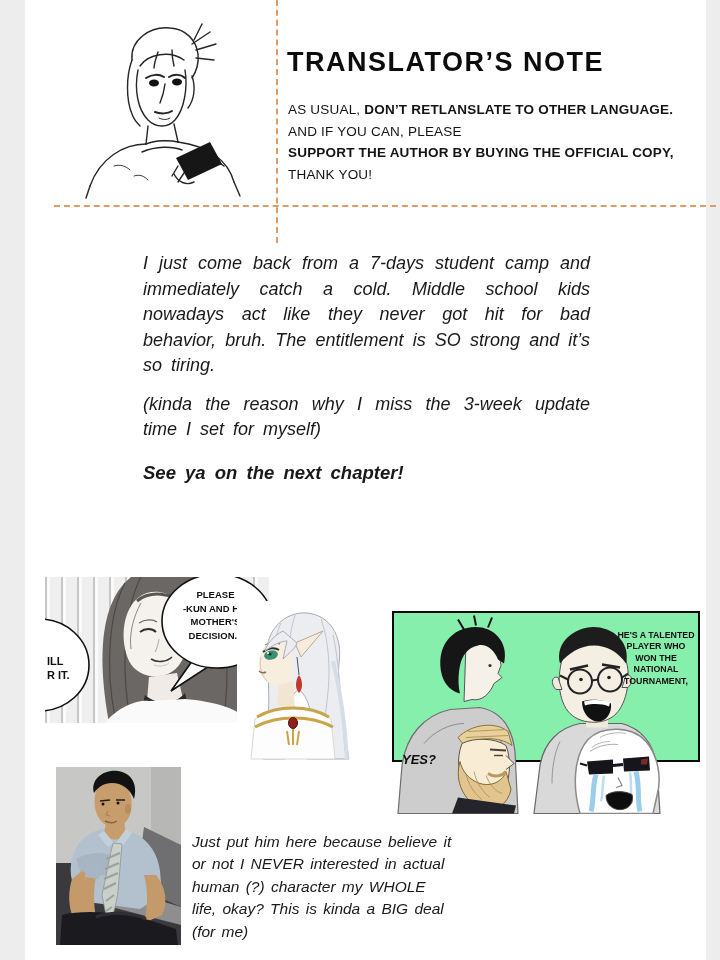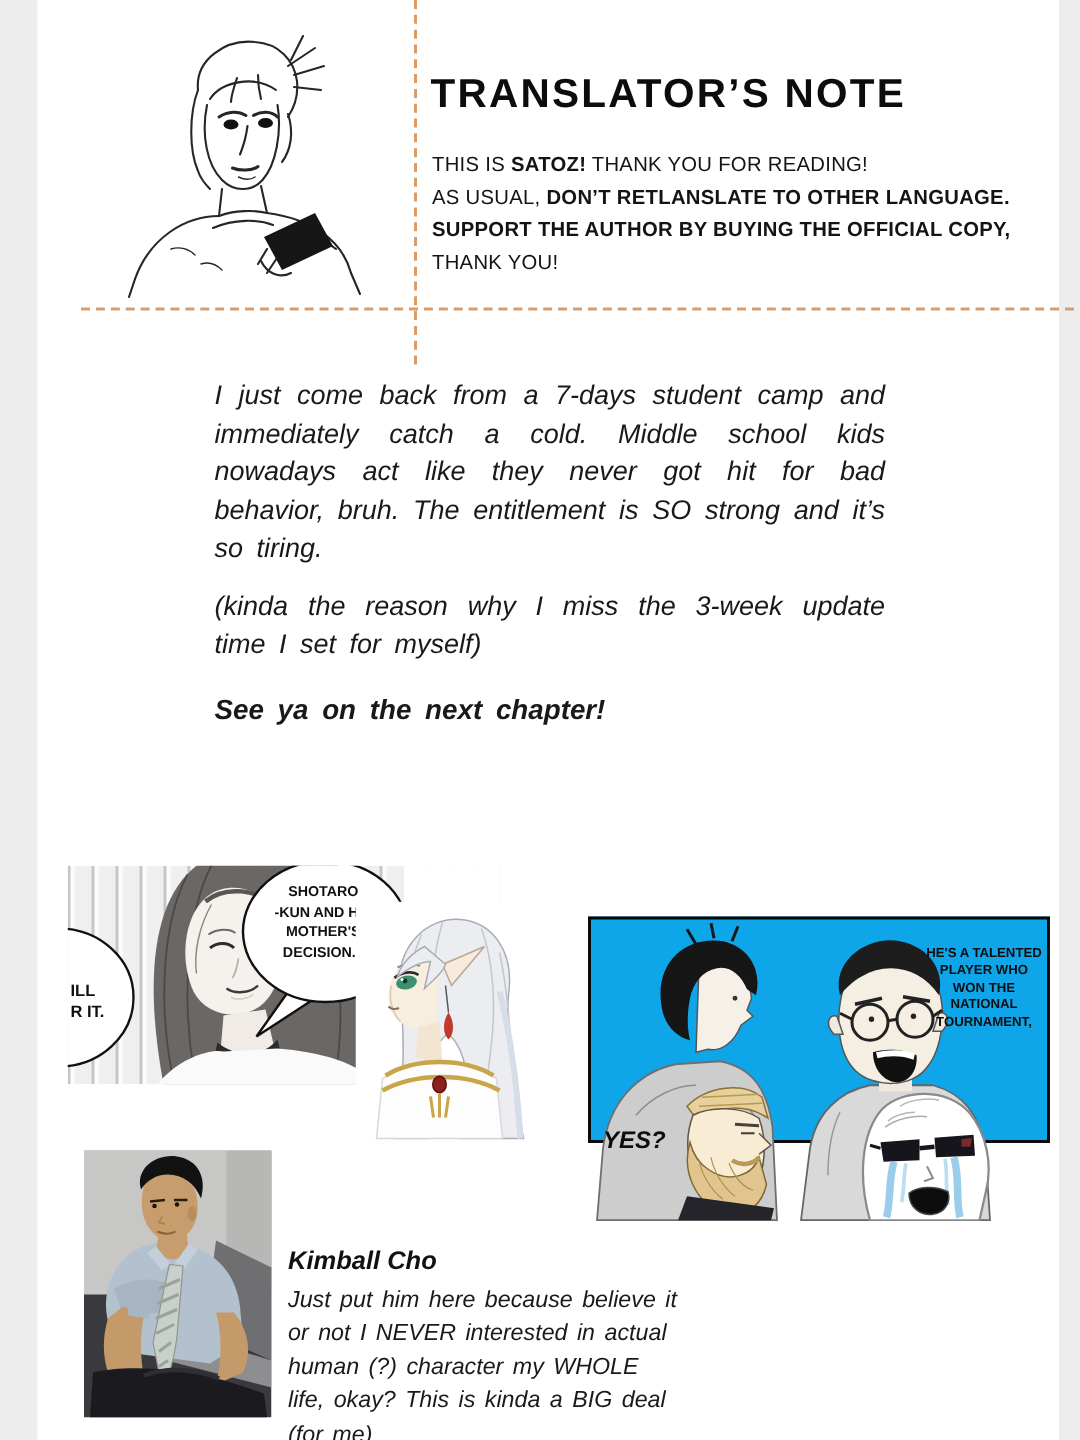--- a/index.html
+++ b/index.html
@@ -46,29 +46,29 @@
     overflow:hidden;
   }
   .bubble-text { position:absolute; font-weight:bold; color:#101010; }
   .bl-text { left:2px; top:77px; font-size:11px; line-height:14px; }
   .br-text { left:122px; top:11px; width:97px; text-align:center; font-size:9.5px; line-height:13.5px; }
 
   .frieren { position:absolute; left:237px; top:601px; }
 
   .meme-panel {
     position:absolute; left:392px; top:611px; width:308px; height:151px;
-    border:2px solid #0a0a0a; background:#0ea5e9;
+    border:2px solid #0a0a0a; background:#86efac;
   }
   .meme-caption {
     position:absolute; left:222px; top:17px; width:80px;
     font-size:8.8px; line-height:1.3; font-weight:bold; text-align:center; color:#0e0e0e;
   }
   .meme-yes {
     position:absolute; left:8px; top:139px;
-    font-size:16px; font-weight:bold; font-style:italic; color:#0e0e0e;
+    font-size:13px; font-weight:bold; font-style:italic; color:#0e0e0e;
   }
 
   .cho-photo { position:absolute; left:56px; top:767px; }
   .cho-text { position:absolute; left:192px; top:831px; width:260px; }
   .cho-heading {
     font-size:17px; font-weight:bold; font-style:italic; color:#111; margin-bottom:5px;
   }
   .cho-body {
     font-size:15.5px; font-style:italic; line-height:1.45; word-spacing:2px;
     color:#1a1a1a; text-align:left;
@@ -120,22 +120,22 @@
     <ellipse cx="103" cy="66" rx="5" ry="3.4" fill="#111"></ellipse>
     <polygon points="102,142 136,126 148,148 114,164" fill="#161616"></polygon>
   </svg>
 
   <div class="dash-v"></div>
   <div class="dash-h"></div>
 
   <div class="title">TRANSLATOR’S NOTE</div>
 
   <div class="intro">
-    <div><span>THIS IS </span><b>SATOZ!</b><span> THANK YOU FOR READING!</span></div>
     <div><span>AS USUAL, </span><b>DON’T RETLANSLATE TO OTHER LANGUAGE.</b></div>
+    <div><span>AND IF YOU CAN, PLEASE</span></div>
     <div><b>SUPPORT THE AUTHOR BY BUYING THE OFFICIAL COPY,</b></div>
     <div><span>THANK YOU!</span></div>
   </div>
 
   <div class="note-body">
     <p>I just come back from a 7-days student camp and immediately catch a cold. Middle school kids nowadays act like they never got hit for bad behavior, bruh. The entitlement is SO strong and it’s so tiring.</p>
     <p>(kinda the reason why I miss the 3-week update time I set for myself)</p>
     <p class="seeya">See ya on the next chapter!</p>
   </div>
 
@@ -175,21 +175,21 @@
       <path d="M60,146 C74,128 96,122 104,124 L140,122 C168,124 196,132 206,146 Z" fill="#fafafa"></path>
       <polygon points="150,80 126,114 172,84" fill="#fff" stroke="#111" stroke-width="1.6"></polygon>
       <ellipse cx="172" cy="44" rx="55" ry="47" fill="#fff" stroke="#111" stroke-width="1.6"></ellipse>
       <ellipse cx="-6" cy="88" rx="50" ry="46" fill="#fff" stroke="#111" stroke-width="1.6"></ellipse>
     </svg>
     <div class="bubble-text bl-text">
       <div>ILL</div>
       <div>R IT.</div>
     </div>
     <div class="bubble-text br-text">
-      <div>SHOTARO</div>
+      <div>PLEASE</div>
       <div>-KUN AND HIS</div>
       <div>MOTHER'S</div>
       <div>DECISION...</div>
     </div>
   </div>
 
   <svg class="frieren" width="115" height="162" viewBox="0 0 115 162">
     <rect width="115" height="162" fill="#ffffff"></rect>
     <path d="M30,60 C26,30 48,10 70,12 C92,14 106,34 102,62 C100,84 104,112 112,158 L70,158 C78,118 74,100 62,88 C50,96 42,126 48,158 L26,158 C34,118 32,86 30,60 Z" fill="#ecedf1" stroke="#a9abb8" stroke-width="1"></path>
     <g stroke="#c3c5cf" stroke-width="1" fill="none">
@@ -314,17 +314,16 @@
         <path d="M50,134 L58,128"></path>
         <path d="M50,144 L56,140"></path>
     </g>
     <path d="M30,96 L44,98 L43,112 L29,110 Z" fill="#a8b6c4"></path>
     <rect x="24" y="150" width="10" height="6" rx="2" fill="#2e2e30"></rect>
     <path d="M6,148 C30,142 70,146 96,154 L120,162 L122,178 L4,178 Z" fill="#1b1b1f"></path>
     <path d="M40,150 C56,144 76,146 90,152" stroke="#2e2e34" stroke-width="3" fill="none"></path>
   </svg>
 
   <div class="cho-text">
-    <div class="cho-heading">Kimball Cho</div>
     <div class="cho-body">Just put him here because believe it or not I NEVER interested in actual human (?) character my WHOLE life, okay? This is kinda a BIG deal (for me)</div>
   </div>
 
 </div>
 
 </body></html>

